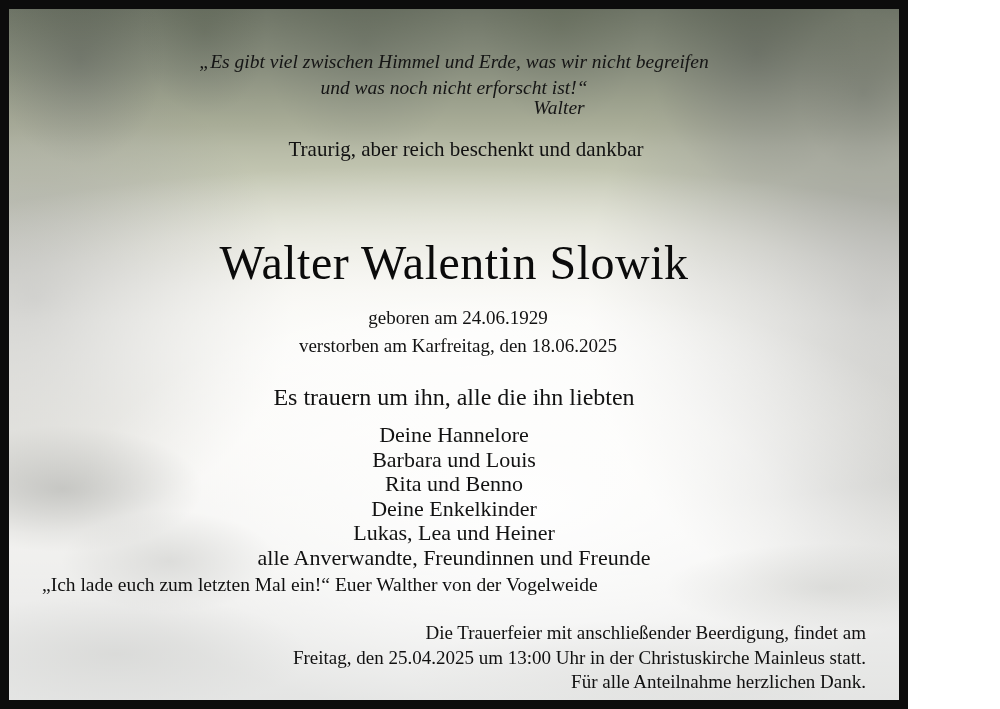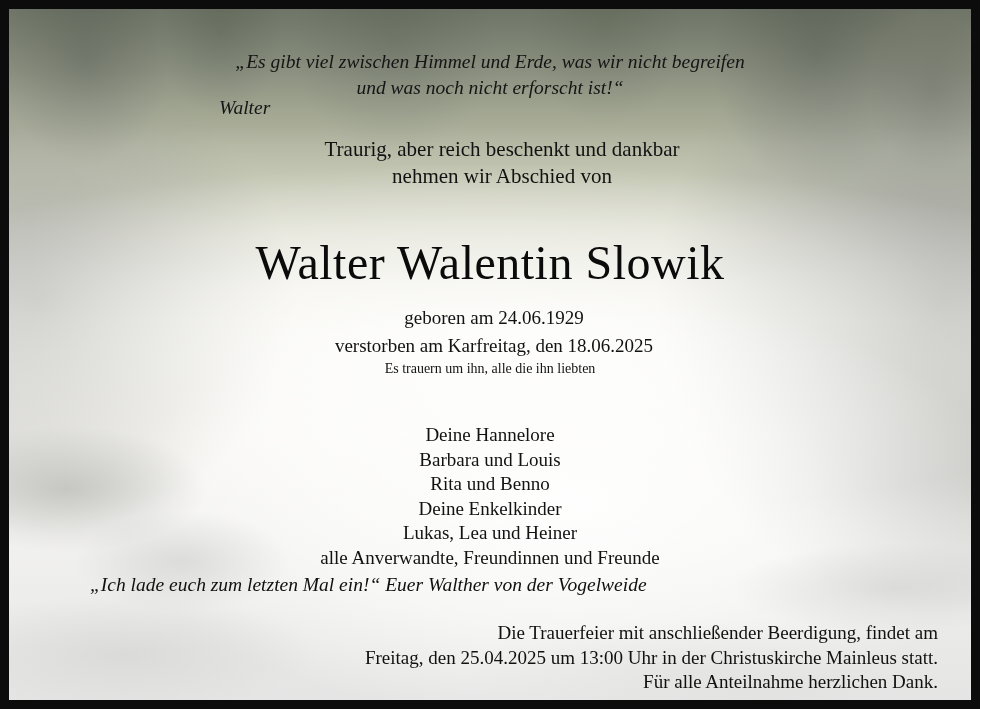--- a/index.html
+++ b/index.html
@@ -9,21 +9,21 @@
   }
   body {
     width: 1000px;
     height: 709px;
     overflow: hidden;
     font-family: "Liberation Serif", serif;
   }
 
   .obituary {
     position: relative;
-    width: 980px;
+    width: 908px;
     height: 709px;
     box-sizing: border-box;
     border: 9px solid #0c0c0c;
     background: #5eead4;
     overflow: hidden;
   }
 
   
   .bg-photo {
     position: absolute;
@@ -88,21 +88,21 @@
     color: #151515;
   }
   .quote-line { display: block; }
 
   .quote-author {
     position: absolute;
     top: 88px;
     left: 0; right: 0;
     font-style: italic;
     font-size: 19.5px;
-    text-align: left;
+    text-align: center;
     padding-left: 210px;
     box-sizing: border-box;
     color: #151515;
   }
 
   .intro {
     position: absolute;
     top: 127px; left: 0; right: 0;
     font-size: 21px;
     line-height: 27px;
@@ -124,43 +124,41 @@
     position: absolute;
     top: 295px; left: 8px; right: 0;
     font-size: 19px;
     line-height: 28px;
     color: #121212;
   }
   .dates span { display: block; }
 
   .mourn {
     position: absolute;
-    top: 352px; left: 0; right: 0;
-    font-size: 14px;
+    top: 375px; left: 0; right: 0;
+    font-size: 24px;
     color: #121212;
   }
 
   .family {
     position: absolute;
     top: 414px; left: 0; right: 0;
-    font-size: 19px;
+    font-size: 22px;
     line-height: 24.5px;
     color: #121212;
   }
   .family span { display: block; }
 
   .farewell {
     position: absolute;
     top: 565px;
     left: 33px; right: 33px;
     text-align: left;
-    font-style: italic;
     font-size: 19.5px;
     color: #101010;
-    margin-left: 48px;
   }
 
   .service {
     position: absolute;
     top: 612px;
     left: 33px; right: 33px;
     text-align: right;
     font-size: 19px;
     line-height: 24.5px;
     color: #111111;
@@ -181,21 +179,20 @@
 
     <div class="quote">
       <span class="quote-line">„Es gibt viel zwischen Himmel und Erde, was wir nicht begreifen</span>
       <span class="quote-line">und was noch nicht erforscht ist!“</span>
     </div>
 
     <div class="quote-author">Walter</div>
 
     <div class="intro">
       <span>Traurig, aber reich beschenkt und dankbar</span>
-      <span>nehmen wir Abschied von</span>
     </div>
 
     <div class="name">Walter Walentin Slowik</div>
 
     <div class="dates">
       <span>geboren am 24.06.1929</span>
       <span>verstorben am Karfreitag, den 18.06.2025</span>
     </div>
 
     <div class="mourn">Es trauern um ihn, alle die ihn liebten</div>

